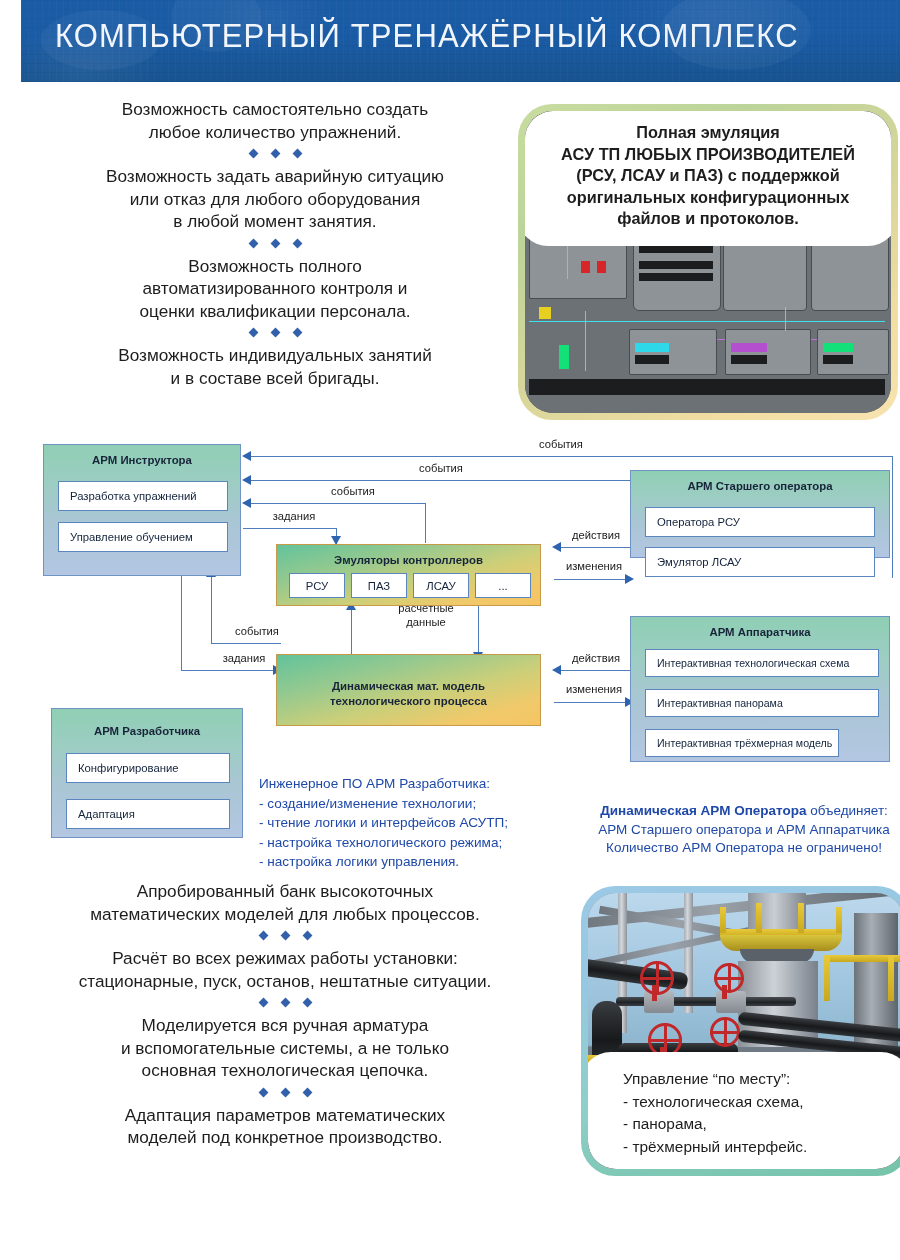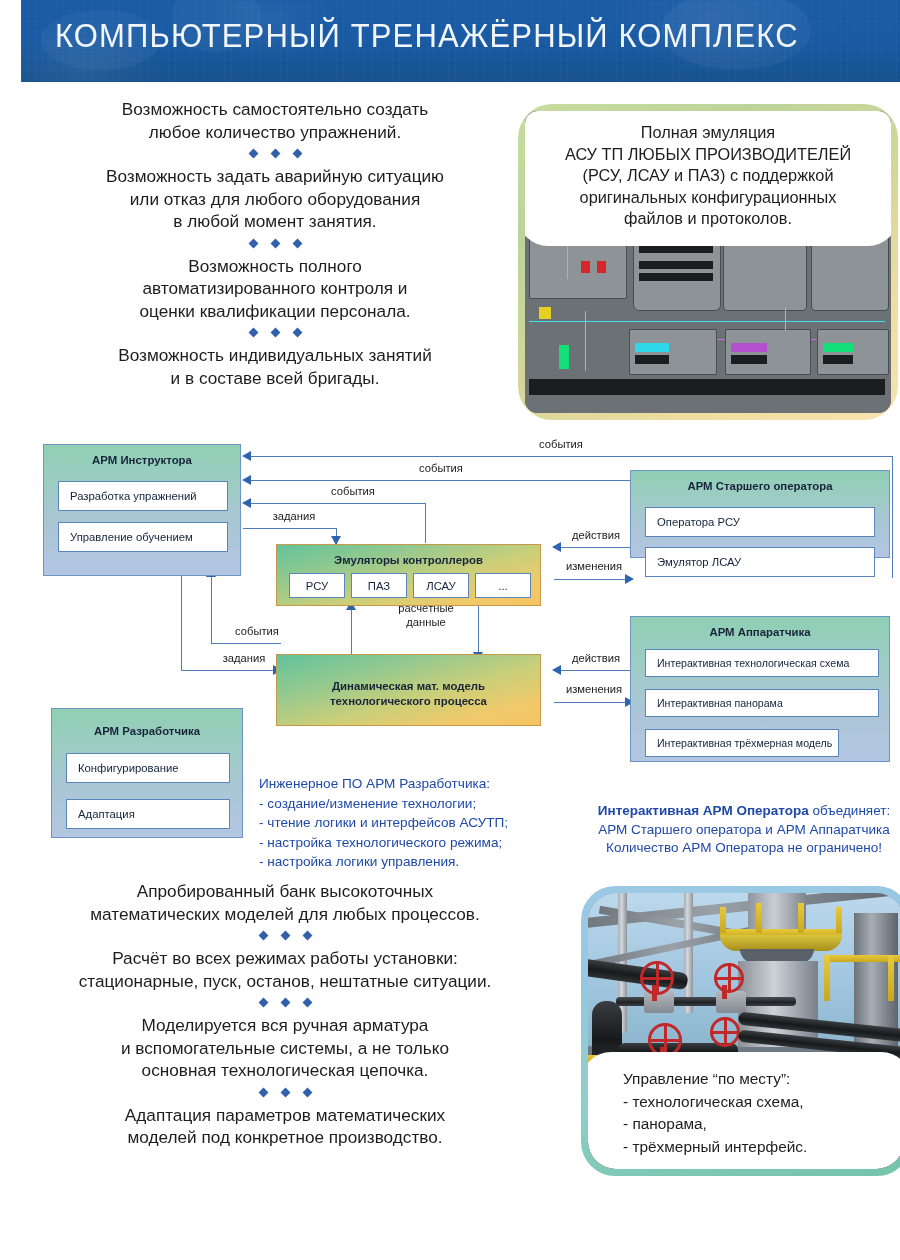--- a/index.html
+++ b/index.html
@@ -54,22 +54,23 @@
 
   
   .scada-card{
     position:absolute;left:497px;top:104px;width:380px;height:316px;
     border-radius:34px;
     padding:7px;box-sizing:border-box;
     background:linear-gradient(150deg,#c9dca0 0%,#bcd49a 25%,#d8d69a 55%,#f2dda2 80%,#f7e3b0 100%);
   }
   .scada-inner{
     position:relative;width:100%;height:100%;
-    border-radius:13px;overflow:hidden;
+    border-radius:28px;overflow:hidden;
     background:#3f4347;
+    font-weight:bold;
   }
   .scada-cap{
     position:absolute;left:-7px;top:-7px;width:380px;
     box-sizing:border-box;
     padding:18px 22px 16px;
     background:#fff;
     border-radius:30px;
     text-align:center;
     font-size:16.3px;line-height:21.5px;color:#1d1d1d;
     white-space:pre-line;
@@ -387,21 +388,21 @@
       <div class="dchip" style="left:14px;top:44px;width:164px;height:30px;">Конфигурирование</div>
       <div class="dchip" style="left:14px;top:90px;width:164px;height:30px;">Адаптация</div>
     </div>
 
     <div class="blue-list" style="left:238px;top:344px;width:300px;">Инженерное ПО АРМ Разработчика:
 - создание/изменение технологии;
 - чтение логики и интерфейсов АСУТП;
 - настройка технологического режима;
 - настройка логики управления.</div>
 
-    <div class="blue-note" style="left:548px;top:372px;width:350px;"><b>Интерактивная АРМ Оператора</b><span> объединяет:
+    <div class="blue-note" style="left:548px;top:372px;width:350px;"><b>Динамическая АРМ Оператора</b><span> объединяет:
 АРМ Старшего оператора и АРМ Аппаратчика
 Количество АРМ Оператора не ограничено!</span></div>
   </div>
 
   <div class="feature-col" style="left:14px;top:880px;width:500px;">
     <div class="feat-p">Апробированный банк высокоточных
 математических моделей для любых процессов.</div>
     <div class="diamonds">
         <i></i>
         <i></i>

